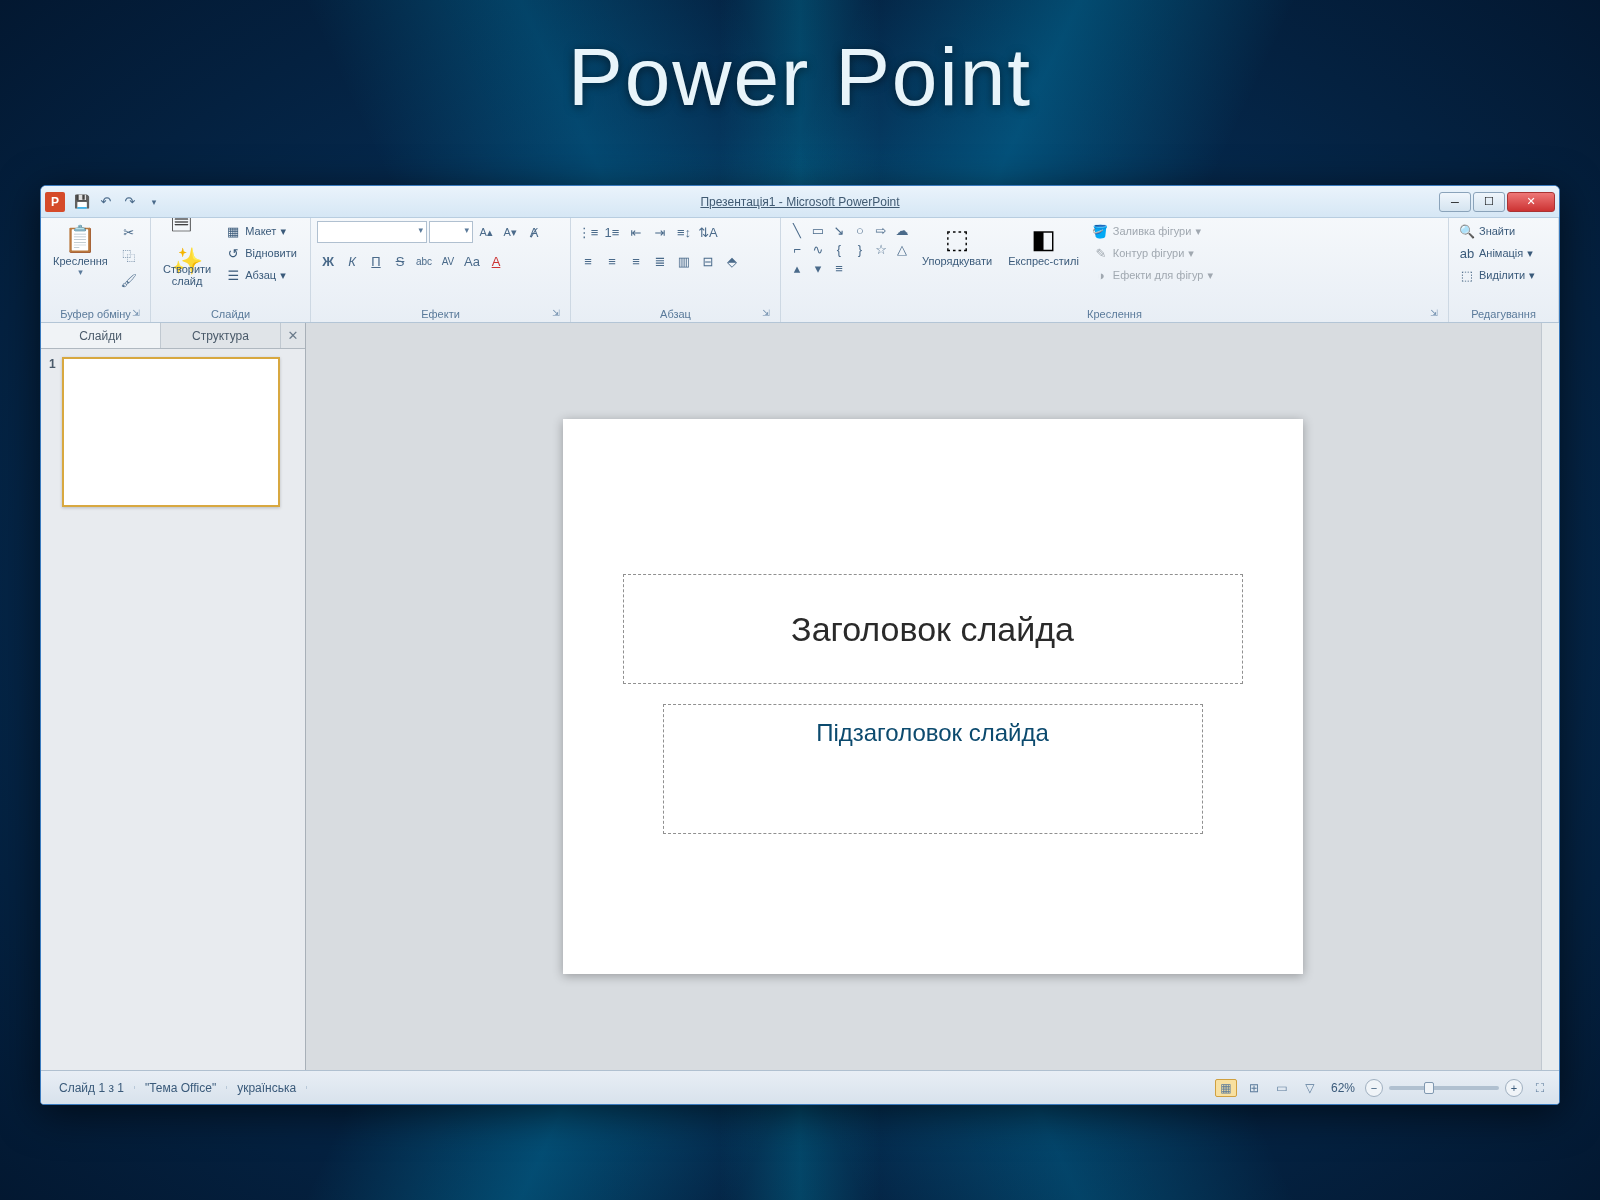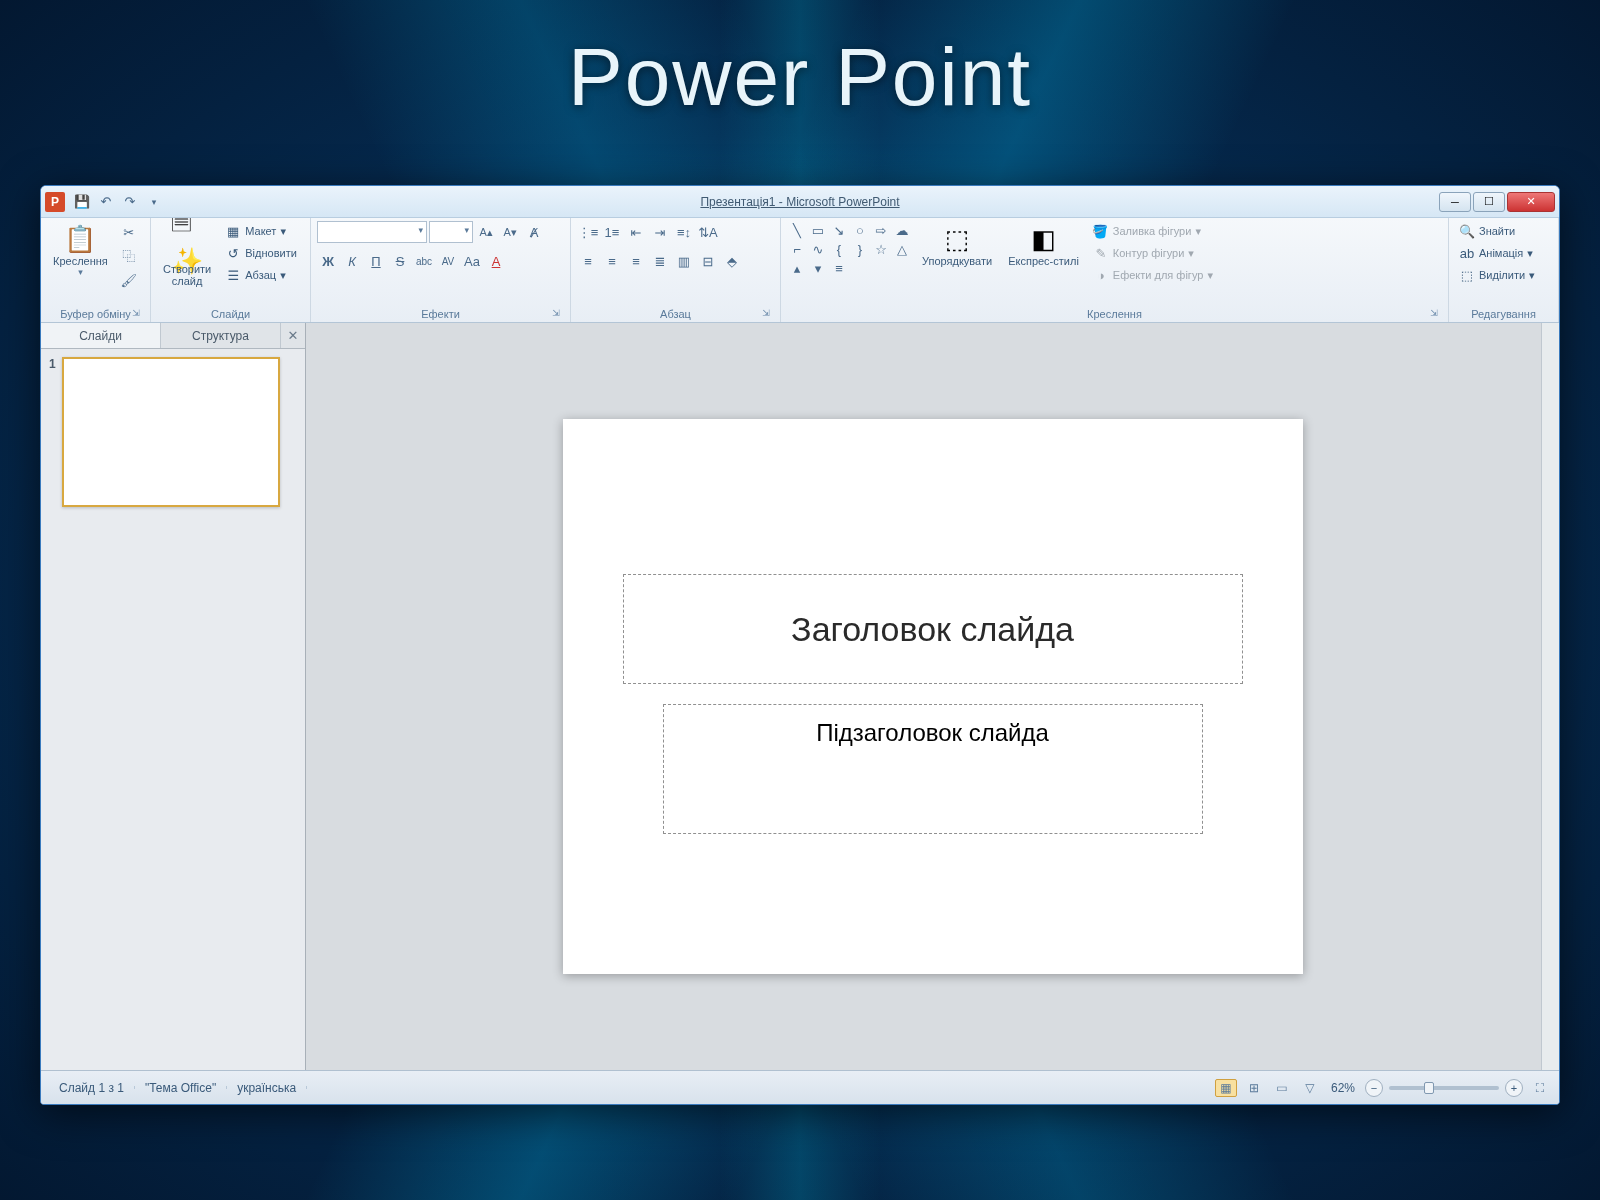--- a/index.html
+++ b/index.html
@@ -77,21 +77,21 @@
 .thumbs { flex: 1; padding: 8px; overflow-y: auto; }
 .thumb-row { display: flex; gap: 6px; }
 .thumb-num { font-size: 12px; color: #4a5a6a; font-weight: bold; }
 .thumb { width: 218px; height: 150px; background: #fff; border: 2px solid #d8a840; box-shadow: 0 1px 3px rgba(0,0,0,0.2); cursor: pointer; }
 .editor { flex: 1; display: flex; flex-direction: column; }
 .canvas-area { flex: 1; background: #d8dce0; display: flex; align-items: center; justify-content: center; position: relative; }
 .scroll-v { position: absolute; right: 0; top: 0; bottom: 0; width: 18px; background: #e8ecee; border-left: 1px solid #c0c8d0; }
 .slide-canvas { width: 740px; height: 555px; background: #fff; box-shadow: 0 2px 10px rgba(0,0,0,0.3); position: relative; }
 .placeholder { position: absolute; border: 1px dashed #909090; display: flex; align-items: center; justify-content: center; cursor: text; }
 .ph-title { left: 60px; right: 60px; top: 155px; height: 110px; font-size: 34px; color: #2a2a2a; }
-.ph-sub { left: 100px; right: 100px; top: 285px; height: 130px; font-size: 24px; color: #000000; align-items: flex-start; padding-top: 14px; }
+.ph-sub { left: 100px; right: 100px; top: 285px; height: 130px; font-size: 24px; color: #0c4a6e; align-items: flex-start; padding-top: 14px; }
 .notes-area { height: 50px; background: #fff; border-top: 1px solid #a0a8b0; padding: 8px 14px; font-size: 15px; color: #6a6a6a; position: relative; }
 .notes-scroll { position: absolute; right: 0; top: 0; bottom: 0; width: 18px; background: #e8ecee; border-left: 1px solid #c0c8d0; }
 .statusbar { height: 34px; background: linear-gradient(#e8eef5,#d8e2ec); border-top: 1px solid #b0c0d0; display: flex; align-items: center; font-size: 12px; color: #3a5a7a; padding: 15px 8px; }
 .status-seg { padding: 0 10px; border-right: 1px solid #b8c8d8; height: 100%; display: flex; align-items: center; }
 .status-right { margin-left: auto; display: flex; align-items: center; gap: 6px; }
 .view-btn { width: 22px; height: 18px; display: flex; align-items: center; justify-content: center; font-size: 12px; cursor: pointer; color: #5a7a9a; }
 .view-btn.active { background: #f8e0a0; border: 1px solid #d0a040; border-radius: 2px; }
 .zoom-slider { width: 110px; height: 4px; background: #b0c0d0; border-radius: 2px; position: relative; cursor: pointer; }
 .zoom-thumb { position: absolute; left: 32%; top: -4px; width: 10px; height: 12px; background: #f0f4f8; border: 1px solid #8098b0; border-radius: 2px; }
 .zoom-btn { width: 18px; height: 18px; border: 1px solid #a0b0c0; border-radius: 50%; background: #f0f4f8; display: flex; align-items: center; justify-content: center; font-size: 11px; cursor: pointer; }

